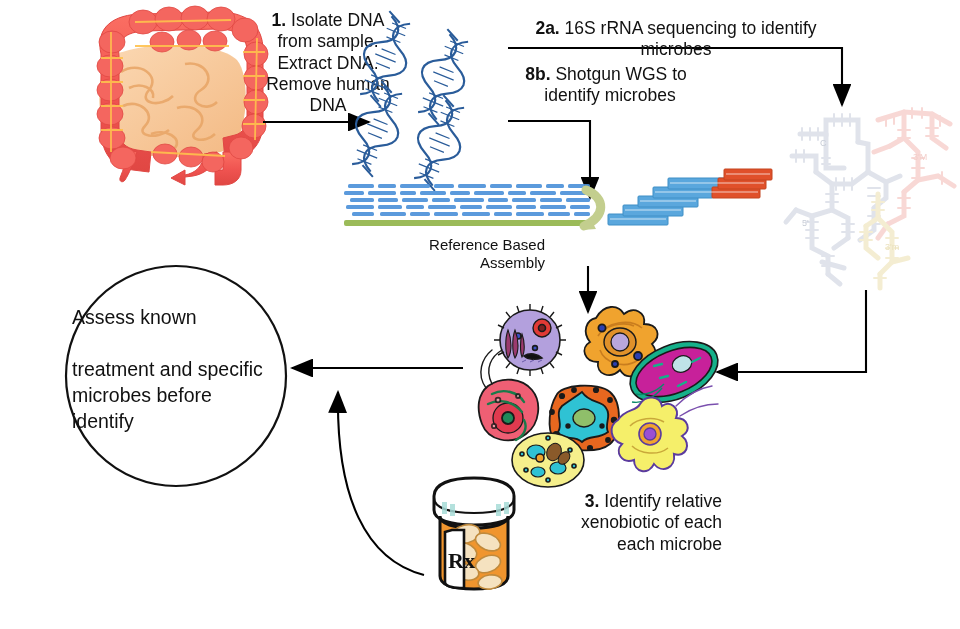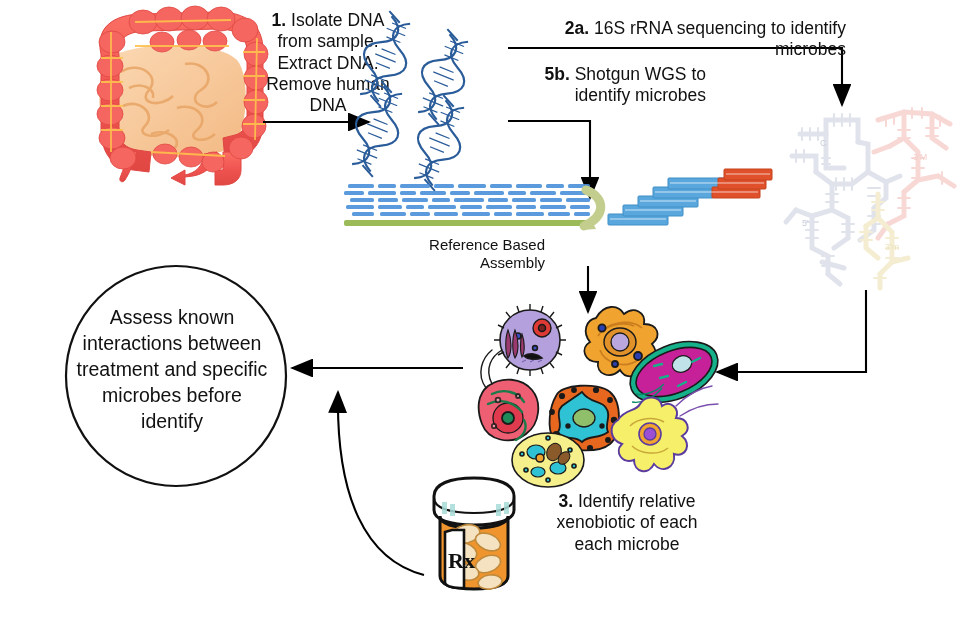--- a/index.html
+++ b/index.html
@@ -5,31 +5,31 @@
   html,body{margin:0;padding:0;background:#ffffff;}
   body{width:960px;height:629px;position:relative;overflow:hidden;
        font-family:"Liberation Sans", sans-serif;color:#111;}
   .stage{position:absolute;left:0;top:0;width:960px;height:629px;}
   .abs{position:absolute;}
   svg{overflow:visible;}
 
   .txt{position:absolute;line-height:1.22;color:#111;}
   .t-step{font-size:17.5px;text-align:center;}
   .t-step b{font-weight:bold;}
-  .t-branch{font-size:17.5px;text-align:right;}
+  .t-branch{font-size:17.5px;text-align:center;}
   .t-cap{font-size:15px;text-align:right;}
-  .t-circle{font-size:19.5px;text-align:center;line-height:1.33;}
+  .t-circle{font-size:19.5px;line-height:1.33;}
   .t-ital{font-style:italic;}
 
   #step1-text{left:258px;top:10px;width:140px;}
   #branch2a-text{left:506px;top:18px;width:340px;}
   #branch2b-text{left:506px;top:64px;width:200px;}
   #ref-assembly-caption{left:385px;top:236px;width:160px;}
   #denovo-assembly-caption{left:610px;top:236px;width:160px;}
-  #step3-text{left:532px;top:491px;width:190px;text-align:center;font-size:17.5px;}
+  #step3-text{left:532px;top:491px;width:190px;text-align:right;font-size:17.5px;}
   #circle-text{left:72px;top:305px;width:200px;}
 </style>
 </head>
 <body>
 
 <div class="stage">
 
   <svg class="abs" style="left:65px;top:2px;" width="215" height="185" viewBox="0 0 215 185">
     <defs>
       <linearGradient id="colonG" x1="0" y1="0" x2="0" y2="1">
@@ -175,21 +175,21 @@
       </g>
     </g>
   </svg>
 
   <div class="txt t-branch" id="branch2a-text">
     <b>2a.</b>
     <span>16S rRNA sequencing to identify microbes</span>
   </div>
 
   <div class="txt t-branch" id="branch2b-text">
-    <b>5b.</b>
+    <b>8b.</b>
     <span>Shotgun WGS to</span><br>
     <span style="padding-left:8px;">identify microbes</span>
   </div>
 
   <svg class="abs" style="left:344px;top:182px;" width="250" height="50" viewBox="0 0 250 50">
     <g fill="#4a90d9" opacity=".9">
       <rect x="4" y="2" width="26" height="4" rx="1.6"></rect>
         <rect x="34" y="2" width="18" height="4" rx="1.6"></rect>
       <rect x="56" y="2" width="30" height="4" rx="1.6"></rect>
         <rect x="90" y="2" width="20" height="4" rx="1.6"></rect>
@@ -524,19 +524,19 @@
       <text x="28" y="96" font-family="Liberation Serif, serif" font-size="22" font-weight="bold" fill="#111">Rx</text>
     </g>
   </svg>
 
   <svg class="abs" style="left:58px;top:258px;" width="236" height="236" viewBox="0 0 236 236">
     <circle cx="118" cy="118" r="110" fill="#ffffff" stroke="#111" stroke-width="2.2"></circle>
   </svg>
 
   <div class="txt t-circle" id="circle-text">
     <span>Assess known</span><br>
-    <span>interactions between</span><br>
+    <br>
     <span>treatment and specific</span><br>
     <span>microbes before</span><br>
     <span>identify</span>
   </div>
 
 </div>
 
 </body></html>

